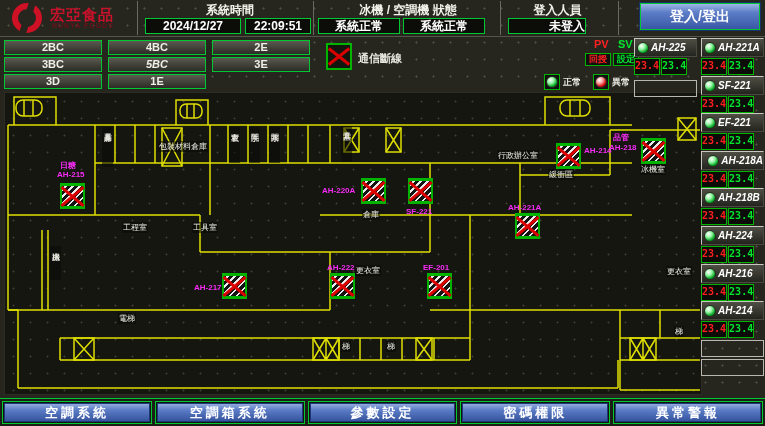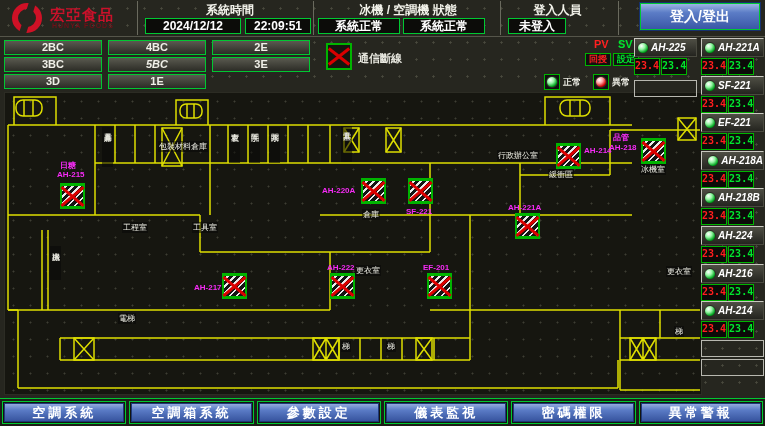--- a/index.html
+++ b/index.html
@@ -86,31 +86,31 @@
 <body>
 
 <div class="header">
   <div class="logo-mark"></div>
   <div class="logo-slash"></div>
   <div class="brand">宏亞食品</div>
   <div class="brand-sub">HUNYA FOODS</div>
 
   <div class="vsep" style="left:137px"></div>
   <div class="seclabel" style="left:150px; width:160px;">系統時間</div>
-  <div class="gbox" style="left:145px; top:18px; width:96px;">2024/12/12</div>
+  <div class="gbox" style="left:145px; top:18px; width:96px;">2024/12/27</div>
   <div class="gbox" style="left:245px; top:18px; width:66px;">22:09:51</div>
 
   <div class="vsep" style="left:313px"></div>
   <div class="seclabel" style="left:318px; width:180px;">冰機 / 空調機 狀態</div>
   <div class="gbox" style="left:318px; top:18px; width:82px;">系統正常</div>
   <div class="gbox" style="left:403px; top:18px; width:82px;">系統正常</div>
 
   <div class="vsep" style="left:500px"></div>
   <div class="seclabel" style="left:505px; width:105px;">登入人員</div>
-  <div class="gbox" style="left:508px; top:18px; width:58px;">未登入</div>
+  <div class="gbox" style="left:508px; top:18px; width:78px;text-align:right;">未登入</div>
 
   <div class="vsep" style="left:618px"></div>
   <div class="login-btn">登入/登出</div>
 </div>
 
 <div>
   <div class="fbtn" style="left:4px;   top:40px;">2BC</div>
   <div class="fbtn" style="left:108px; top:40px;">4BC</div>
   <div class="fbtn" style="left:212px; top:40px;">2E</div>
   <div class="fbtn" style="left:4px;   top:57px;">3BC</div>
@@ -315,21 +315,18 @@
   <div class="navcell">
     <div class="navbtn">空調系統</div>
     </div>
   <div class="navcell">
     <div class="navbtn">空調箱系統</div>
     </div>
   <div class="navcell">
     <div class="navbtn">參數設定</div>
     </div>
   <div class="navcell">
-    <div class="navbtn">儀表監視</div>
-    </div>
-  <div class="navcell">
     <div class="navbtn">密碼權限</div>
     </div>
   <div class="navcell">
     <div class="navbtn">異常警報</div>
     </div>
 </div>
 
 </body></html>

